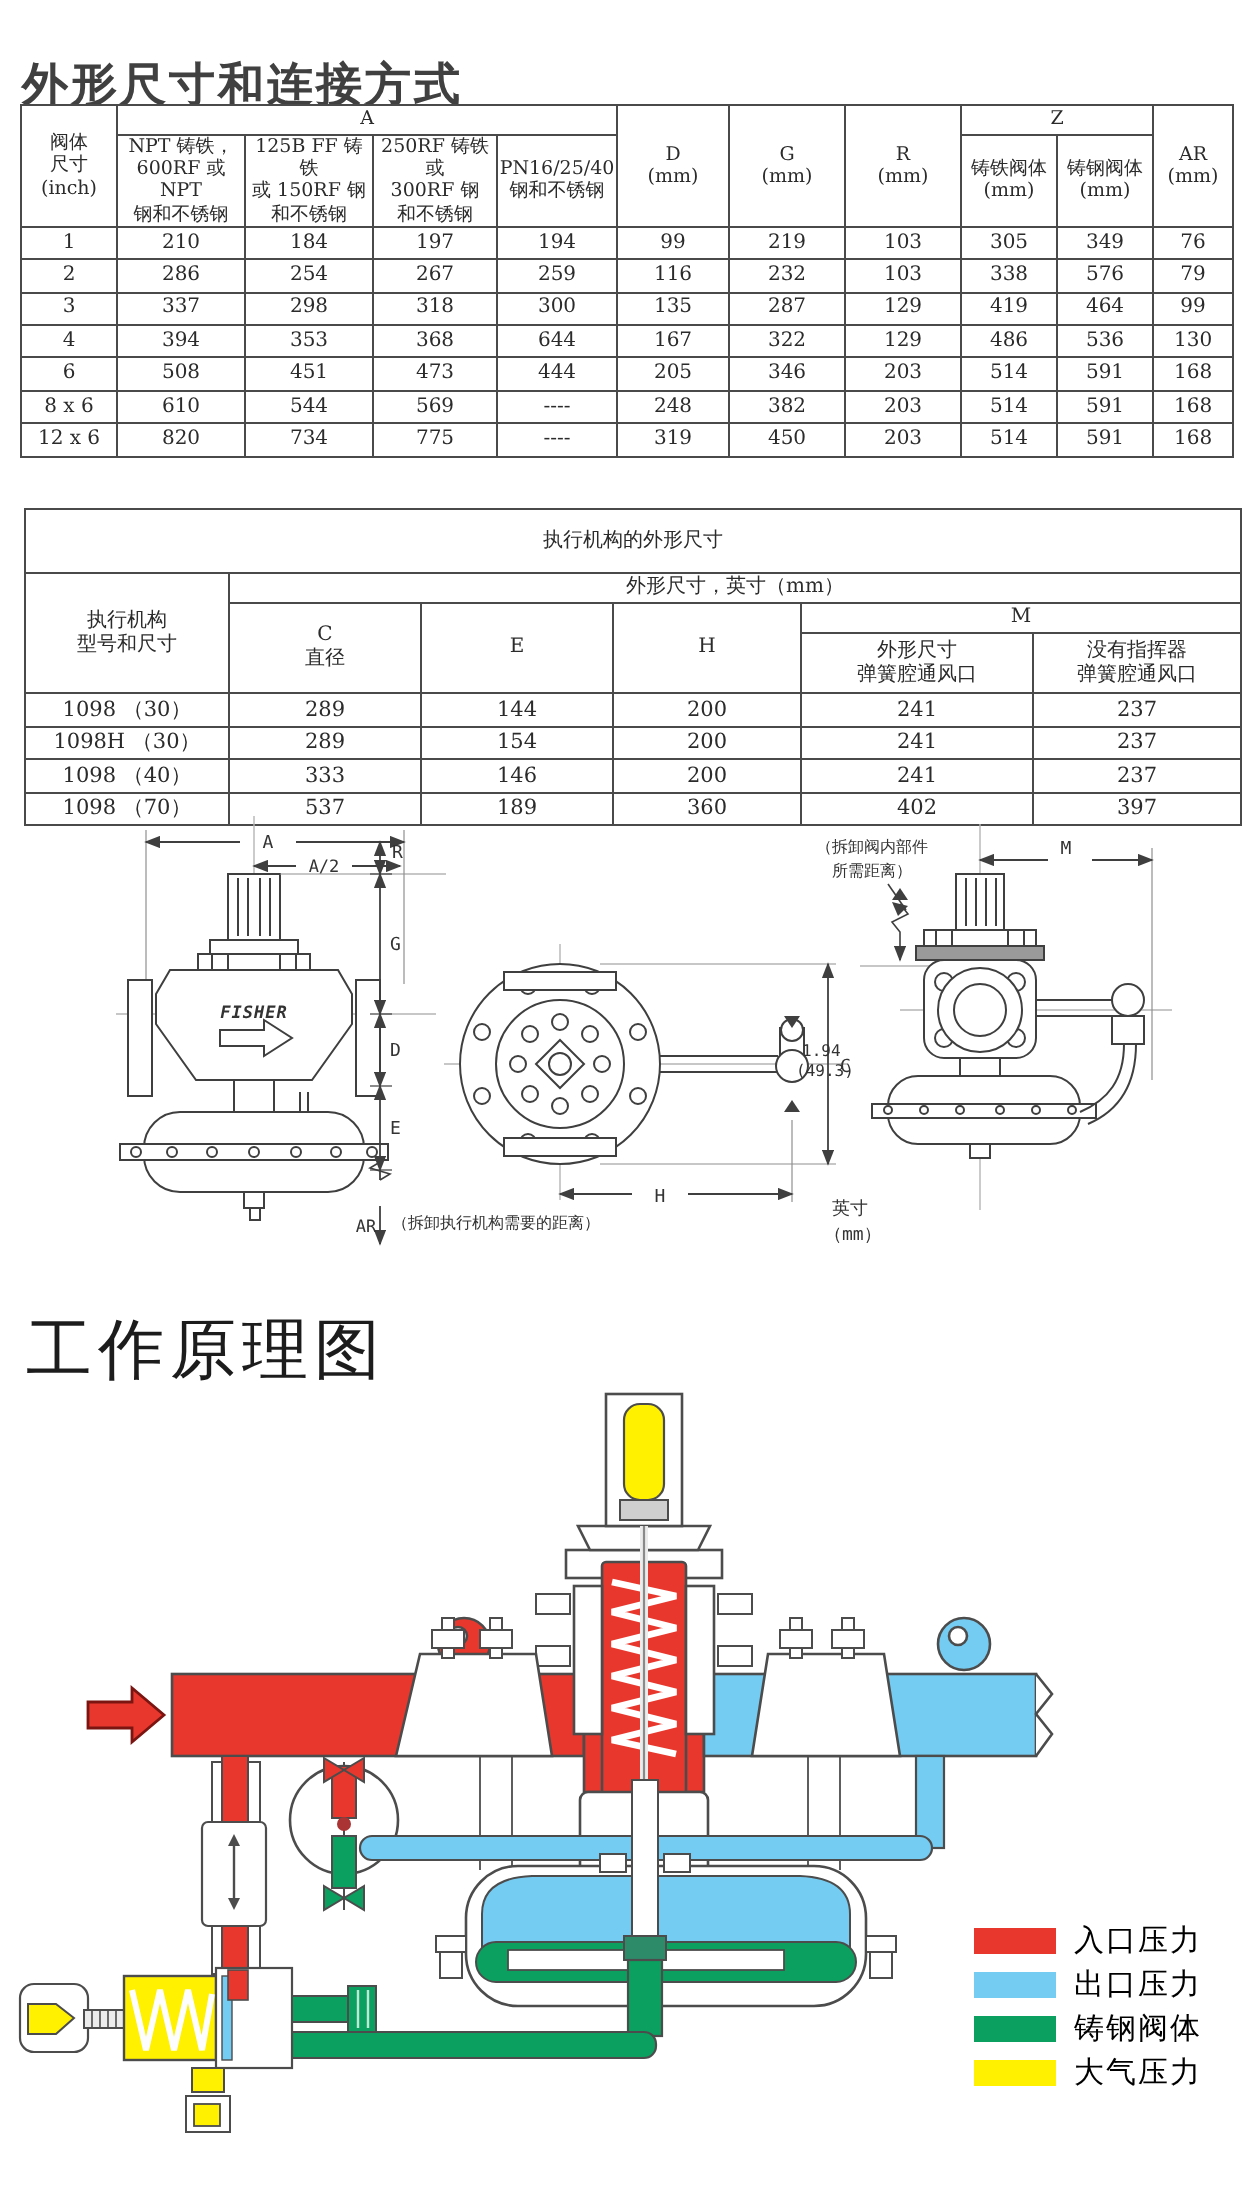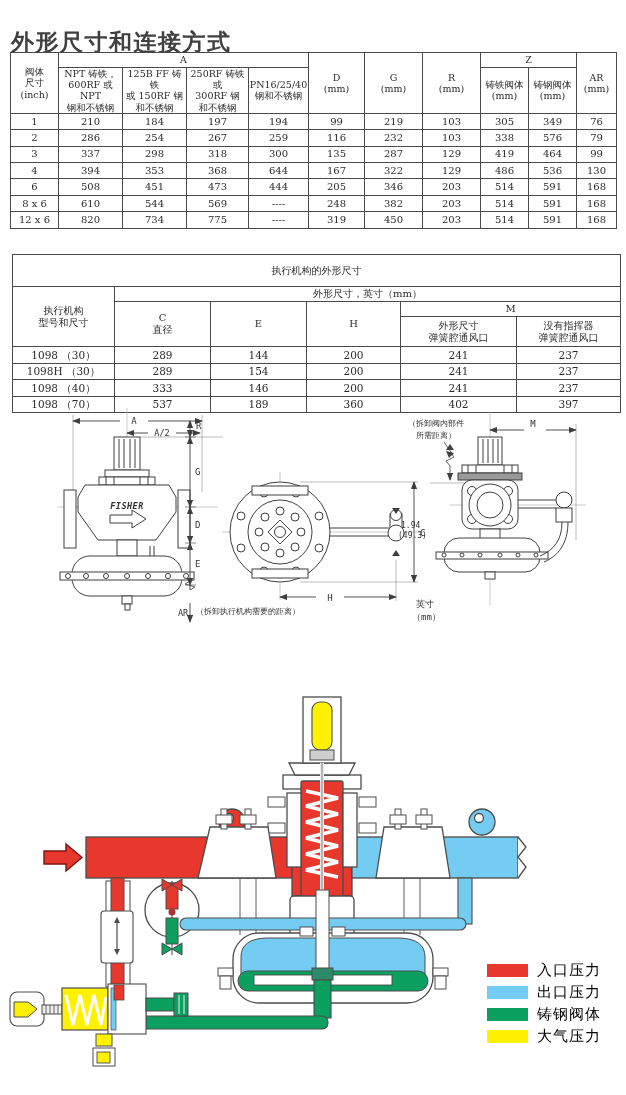--- a/index.html
+++ b/index.html
@@ -463,20 +463,21 @@
       <text x="401" y="128" font-size="8">1.94</text>
       <text x="398" y="138" font-size="8">(49.3)</text>
       <text x="533" y="27" text-anchor="middle">M</text>
       <text x="408" y="26" font-size="8" font-family="Liberation Serif, serif">（拆卸阀内部件</text>
       <text x="416" y="38" font-size="8" font-family="Liberation Serif, serif">所需距离）</text>
       <text x="416" y="207" font-family="Liberation Serif, serif">英寸</text>
       <text x="412" y="220" font-family="Liberation Serif, serif">（mm）</text>
     </g>
   </svg>
 
+  <div class="title2">工作原理图</div>
 
   <svg class="schematic" width="626" height="410" viewBox="0 0 626 410">
     <g stroke="#4c4c4c" stroke-width="1.3">
 
       <g>
         <circle cx="232" cy="137" r="13" fill="#e8382d"></circle>
         <circle cx="229" cy="133" r="4.5" fill="#fff"></circle>
         <circle cx="482" cy="137" r="13" fill="#74ccf2"></circle>
         <circle cx="479" cy="133" r="4.5" fill="#fff"></circle>
       </g>

